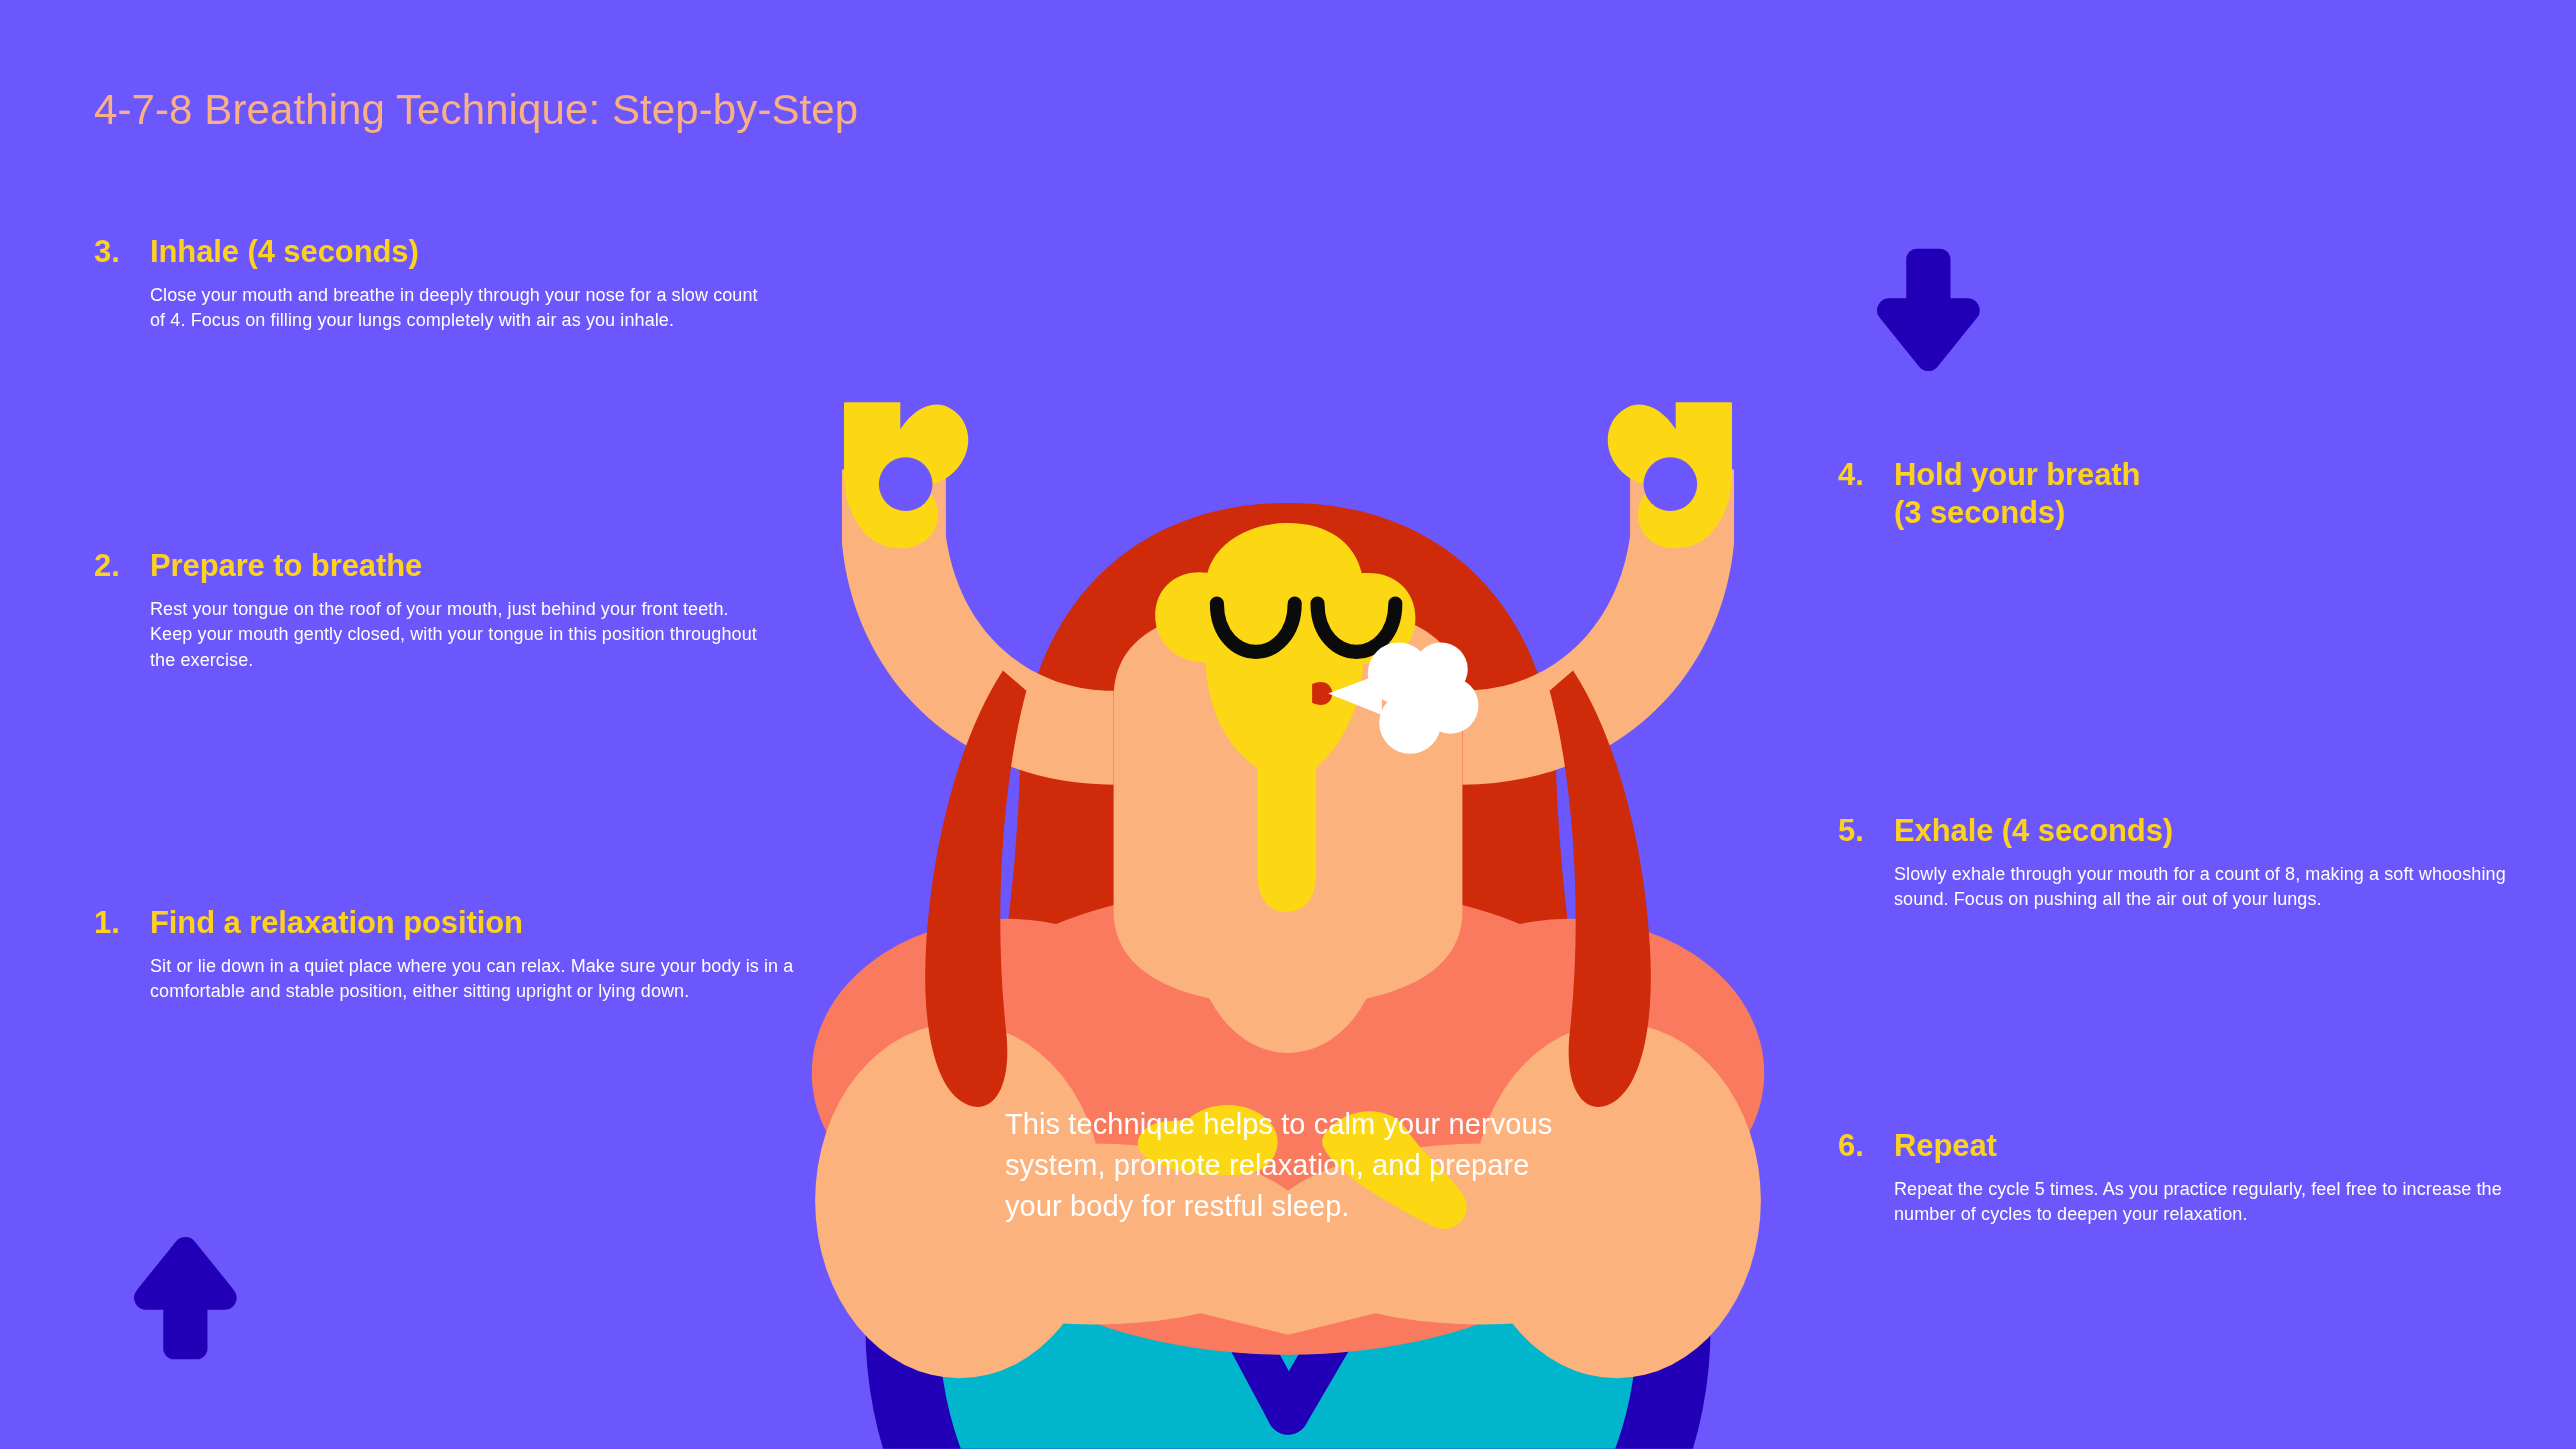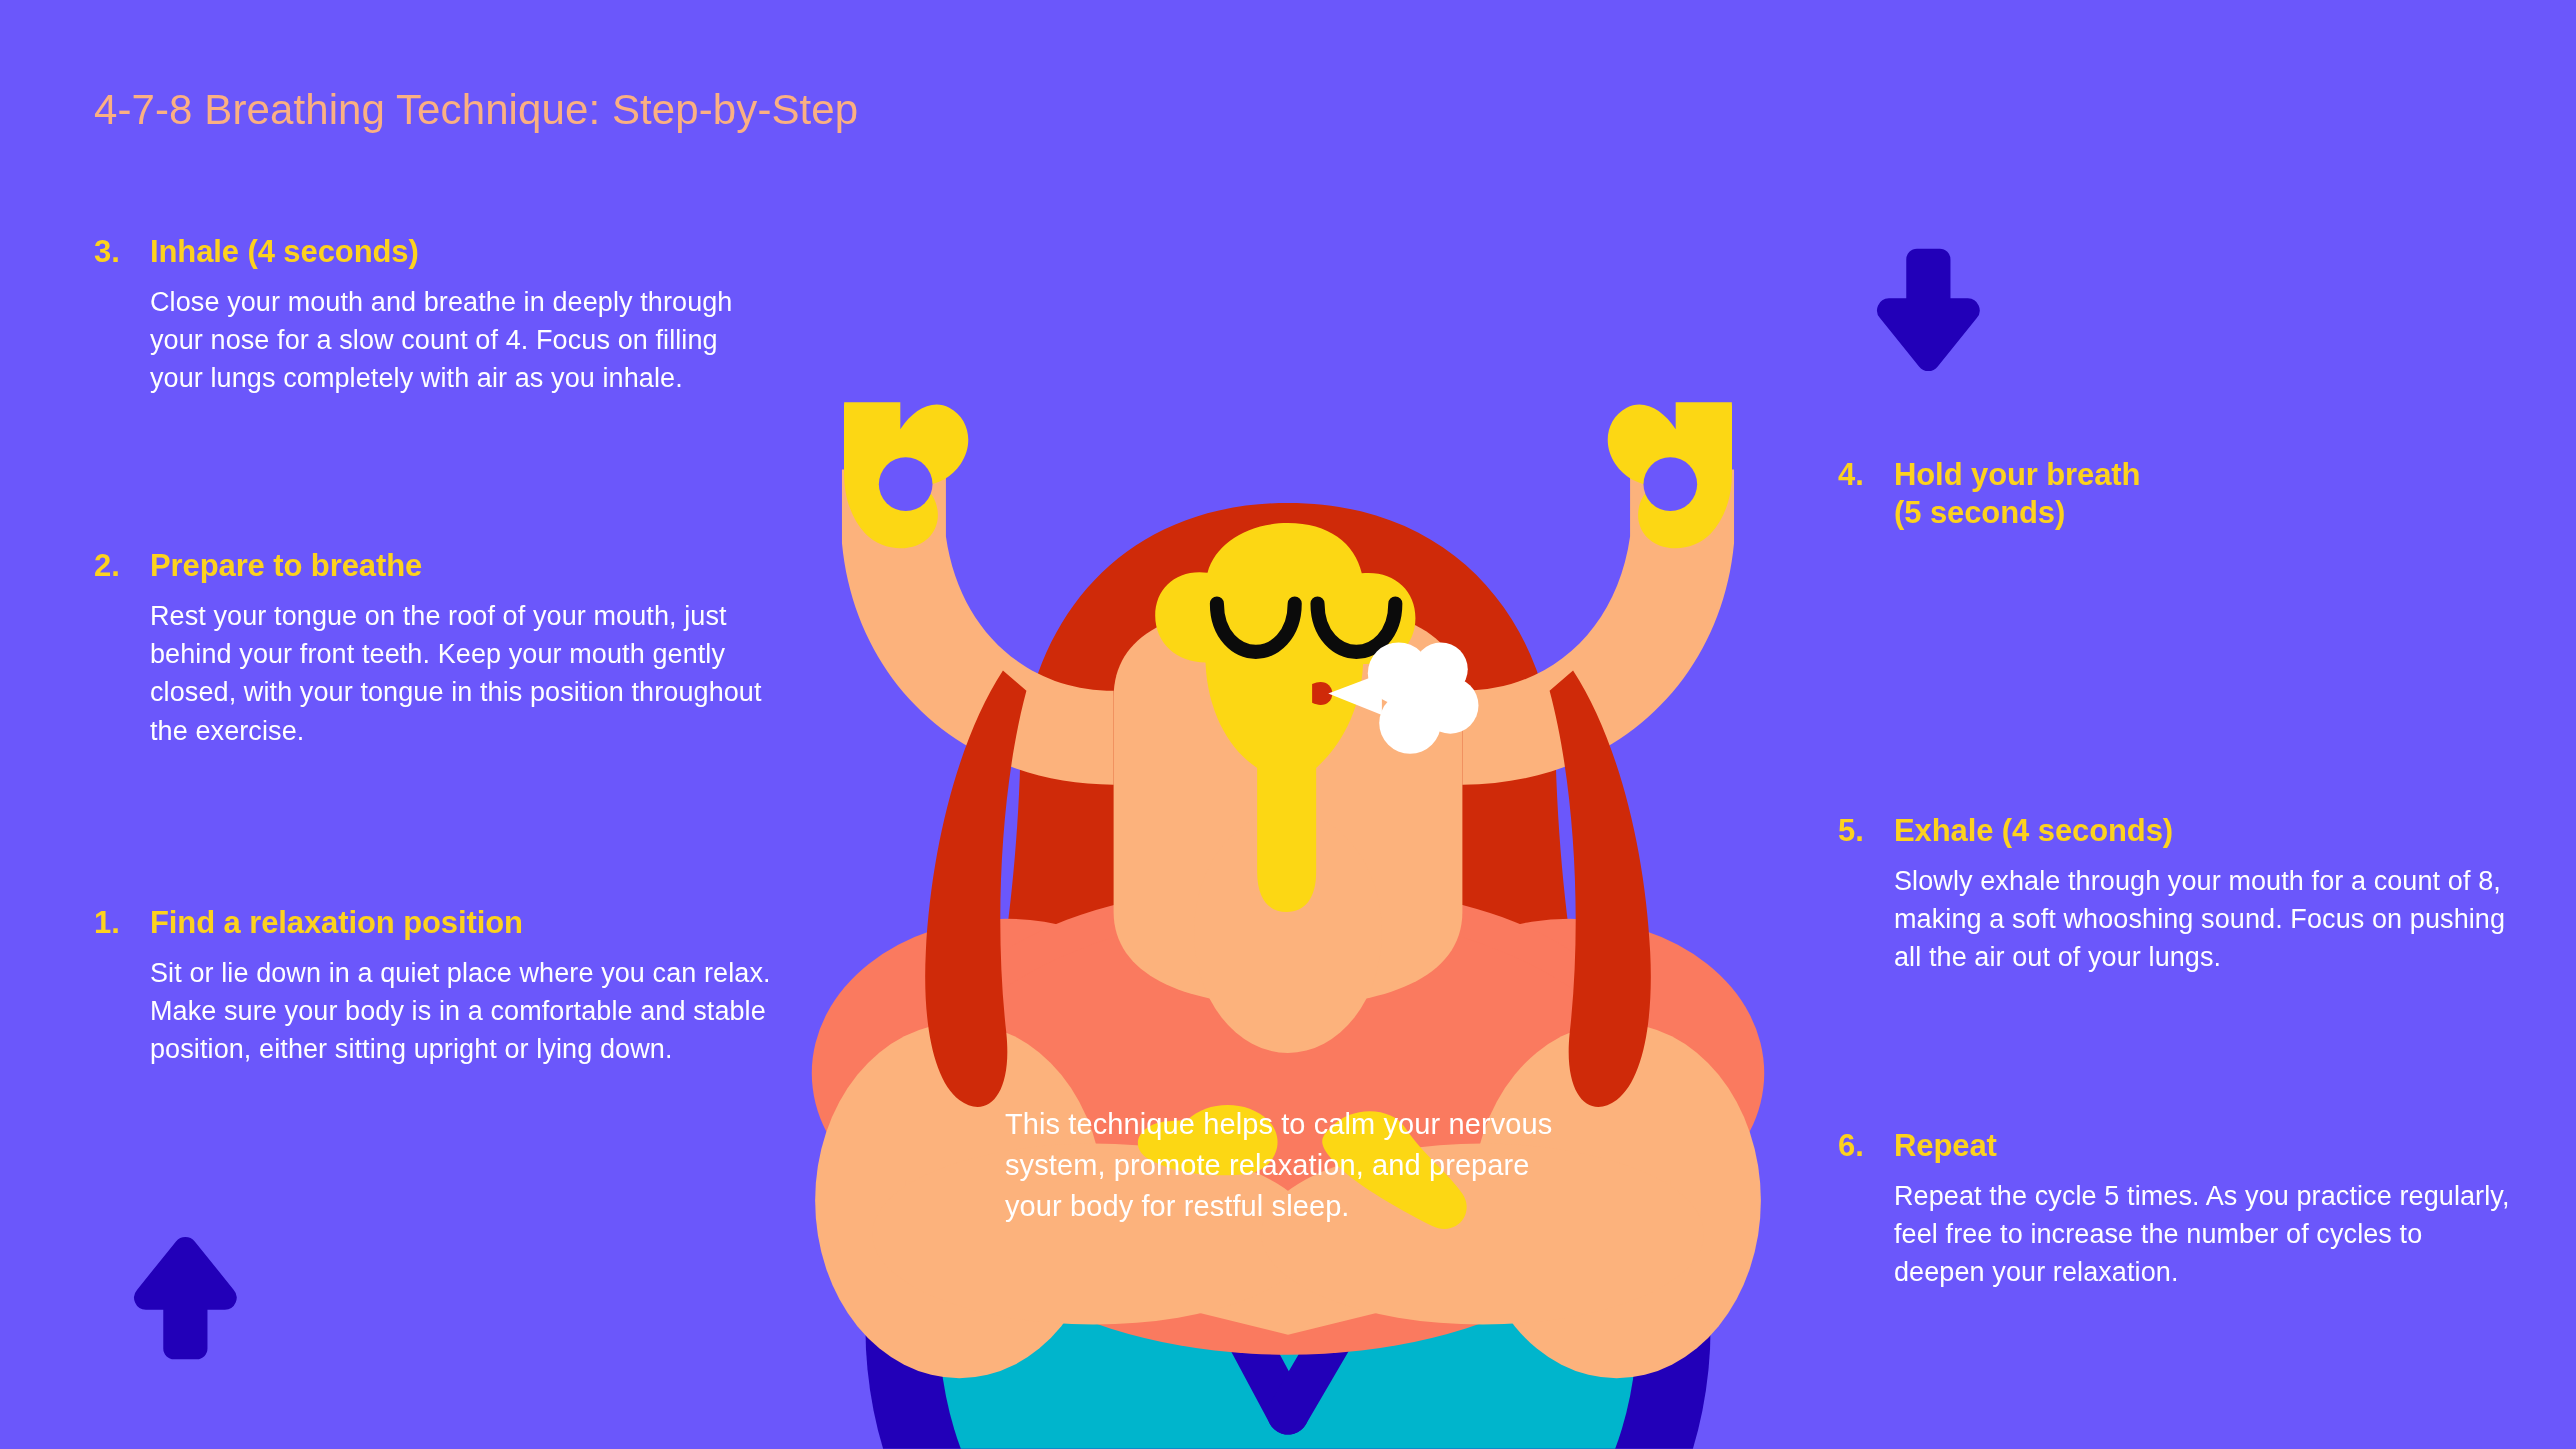--- a/index.html
+++ b/index.html
@@ -52,21 +52,21 @@
     width: 56px;
     flex: 0 0 56px;
     text-align: left;
   }
   .step-title { flex: 1 1 auto; white-space: pre-line; }
 
   .step-body {
     margin-left: 56px;
     margin-top: 12px;
     color: #ffffff;
-    font-size: 27px;
+    font-size: 18px;
     line-height: 1.42;
     font-weight: 400;
     letter-spacing: 0.1px;
   }
 
   
   .center-title {
     position: absolute;
     left: 892px;
     top: 248px;
@@ -142,21 +142,21 @@
     </div>
 
   </div>
 
   <div class="col col-right">
 
     <div class="step" style="top:0px;">
       <div class="step-head">
         <span class="step-num">4.</span>
         <span class="step-title">Hold your breath
-(5 seconds)</span>
+(3 seconds)</span>
       </div>
     </div>
 
     <div class="step" style="top:356px;">
       <div class="step-head">
         <span class="step-num">5.</span>
         <span class="step-title">Exhale (4 seconds)</span>
       </div>
       <div class="step-body">Slowly exhale through your mouth for a count of 8, making a soft whooshing sound. Focus on pushing all the air out of your lungs.</div>
     </div>

